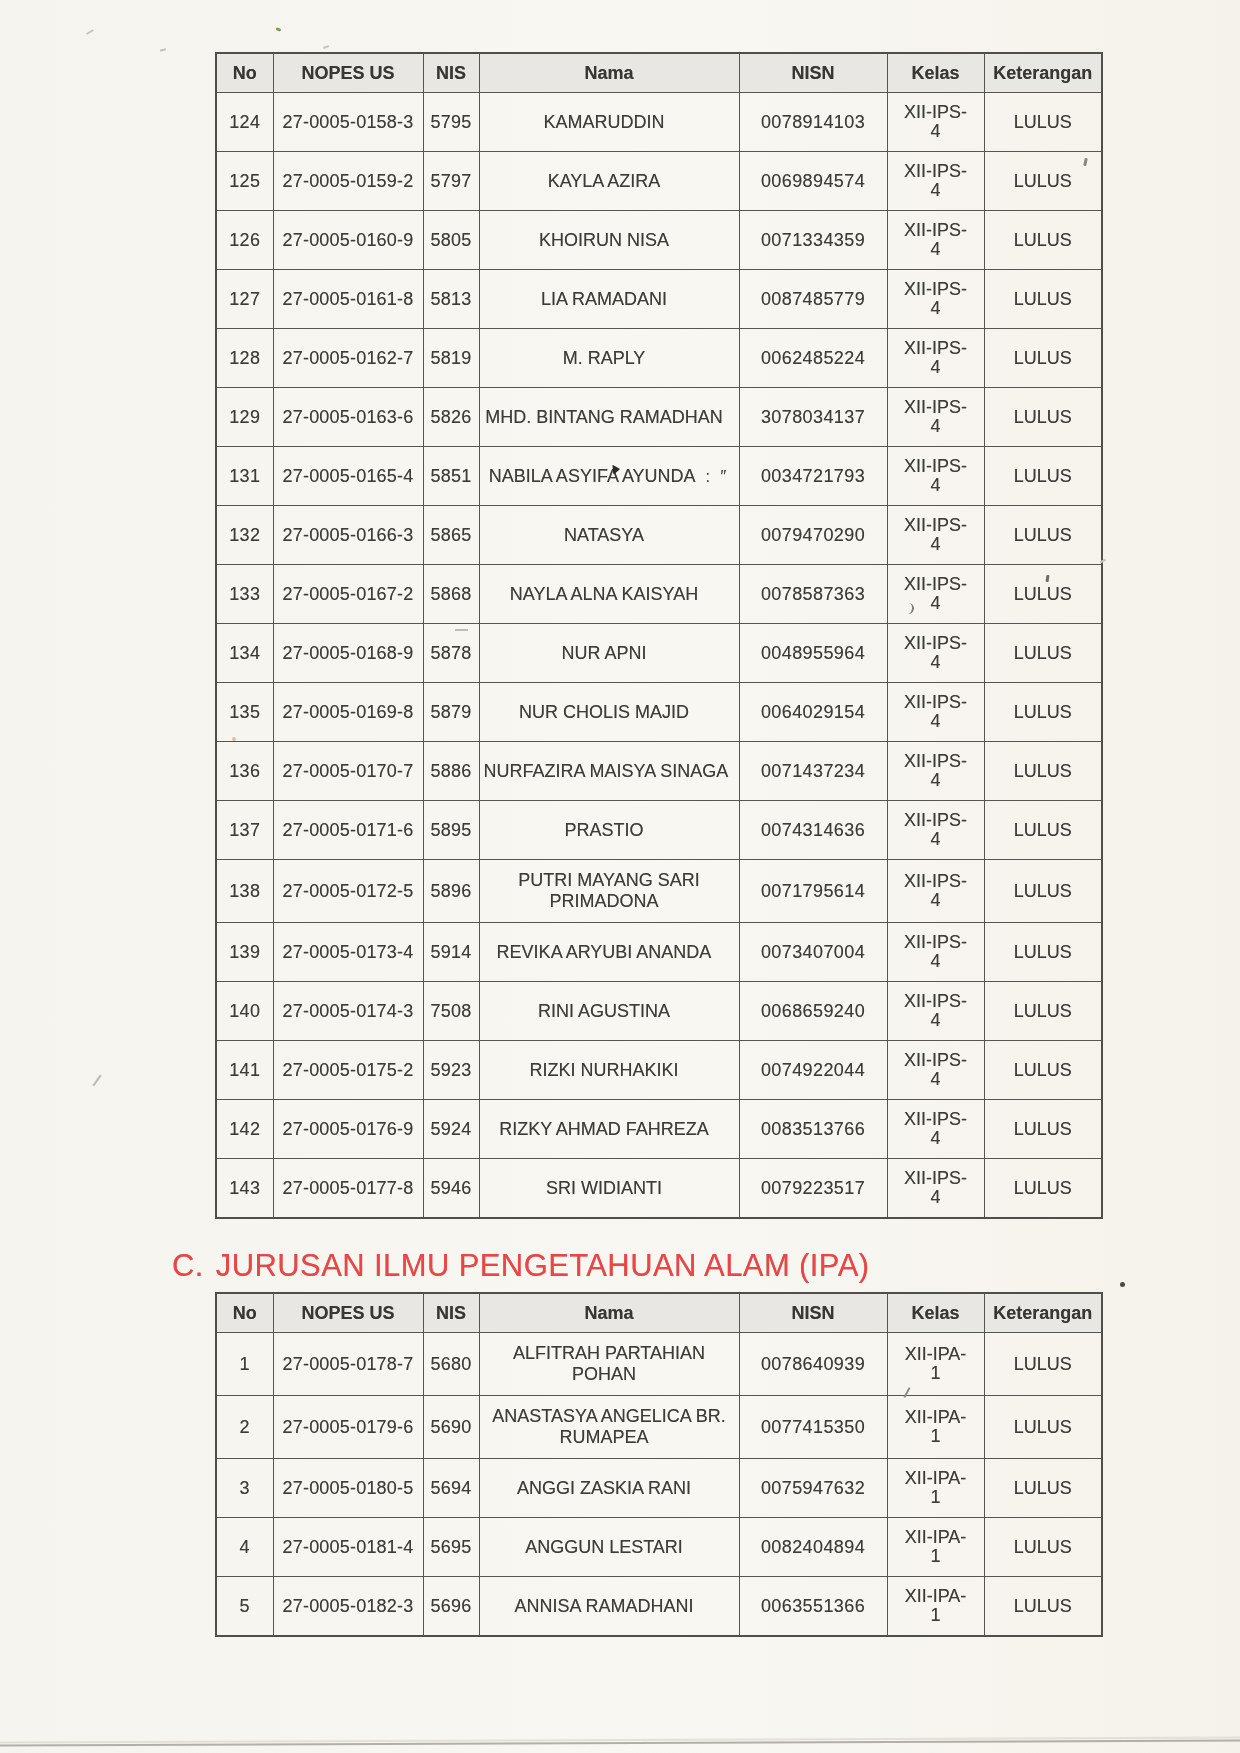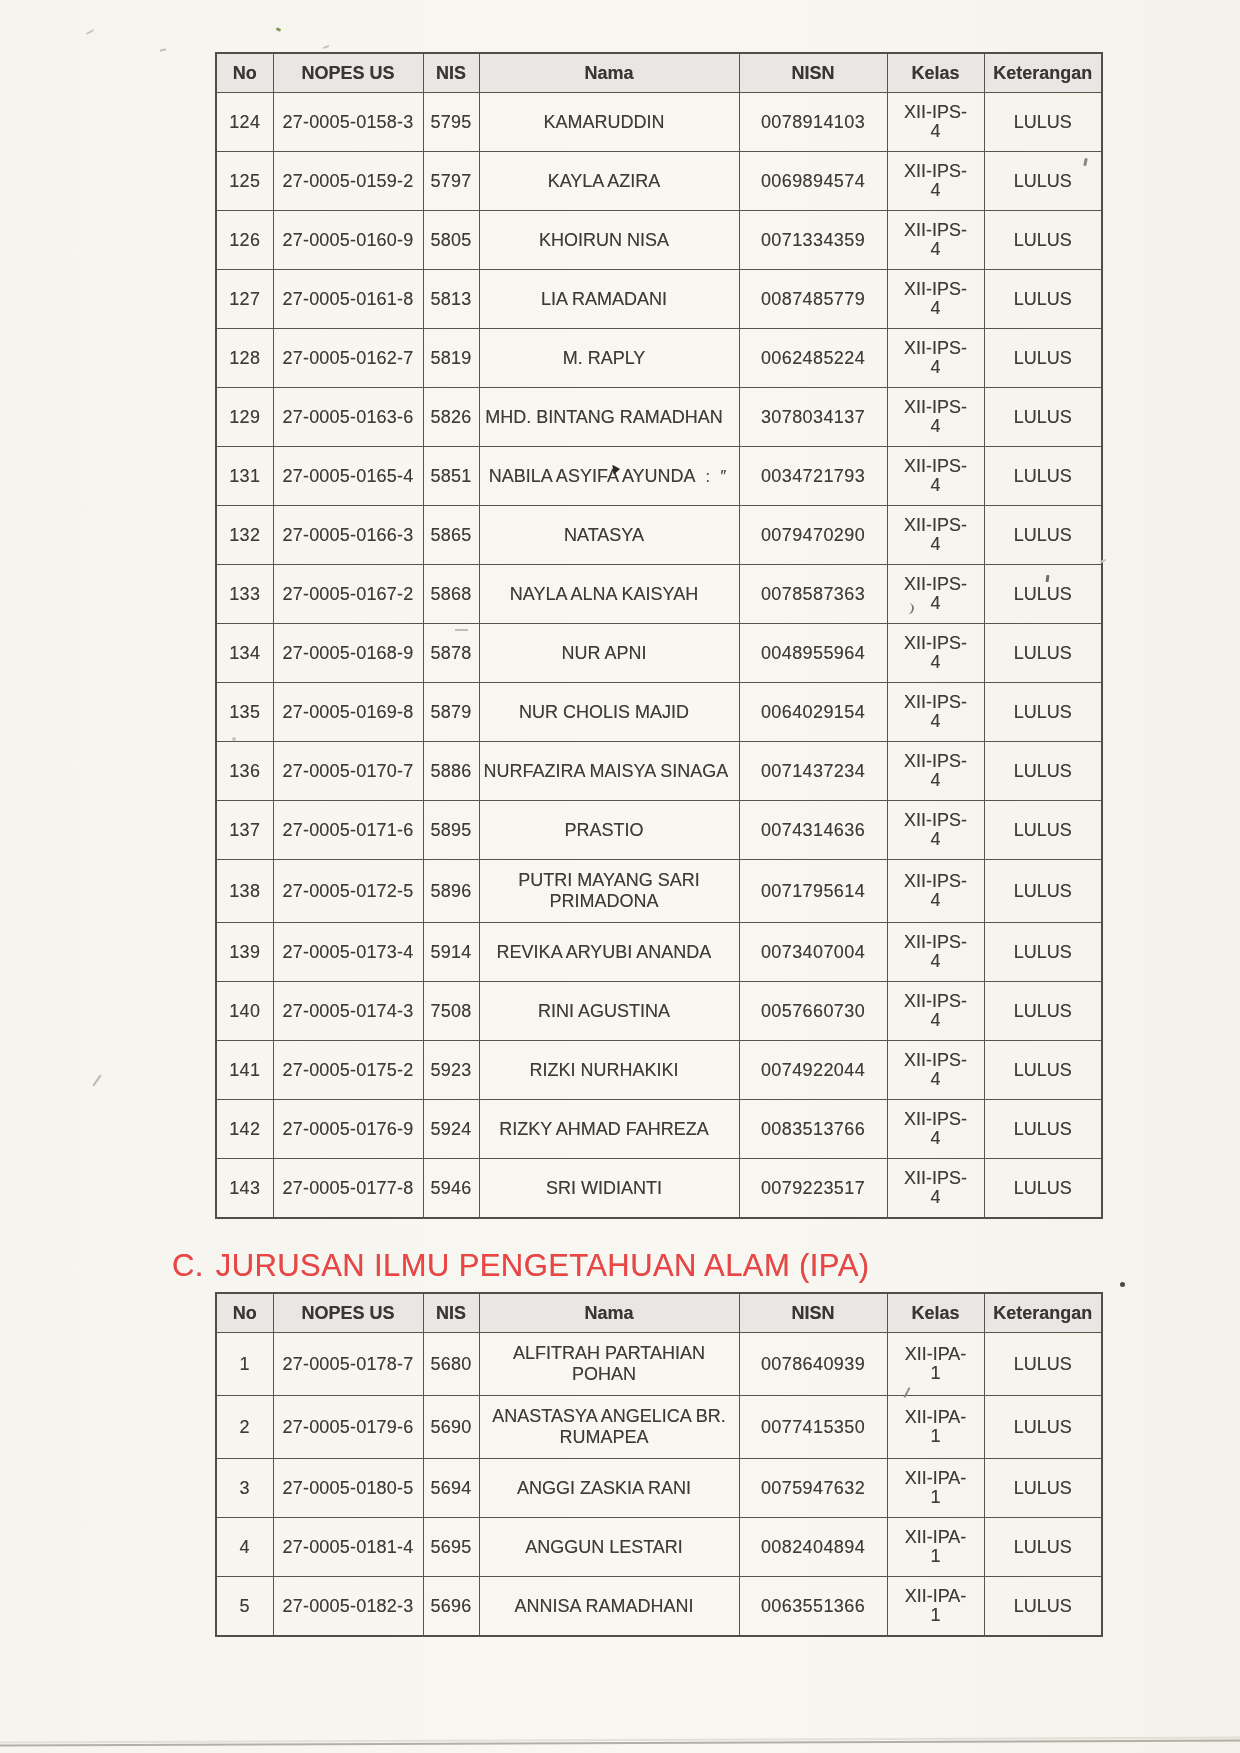--- a/index.html
+++ b/index.html
@@ -254,21 +254,21 @@
     <td class="c-nama"><span>REVIKA ARYUBI ANANDA</span><span class="note"></span></td>
     <td class="c-nisn">0073407004</td>
     <td class="c-kelas"><span>XII-IPS-</span><br><span>4</span></td>
     <td class="c-ket">LULUS</td>
   </tr>
         <tr>
     <td class="c-no">140</td>
     <td class="c-nopes">27-0005-0174-3</td>
     <td class="c-nis">7508</td>
     <td class="c-nama"><span>RINI AGUSTINA</span><span class="note"></span></td>
-    <td class="c-nisn">0057660730</td>
+    <td class="c-nisn">0068659240</td>
     <td class="c-kelas"><span>XII-IPS-</span><br><span>4</span></td>
     <td class="c-ket">LULUS</td>
   </tr>
         <tr>
     <td class="c-no">141</td>
     <td class="c-nopes">27-0005-0175-2</td>
     <td class="c-nis">5923</td>
     <td class="c-nama"><span>RIZKI NURHAKIKI</span><span class="note"></span></td>
     <td class="c-nisn">0074922044</td>
     <td class="c-kelas"><span>XII-IPS-</span><br><span>4</span></td>

